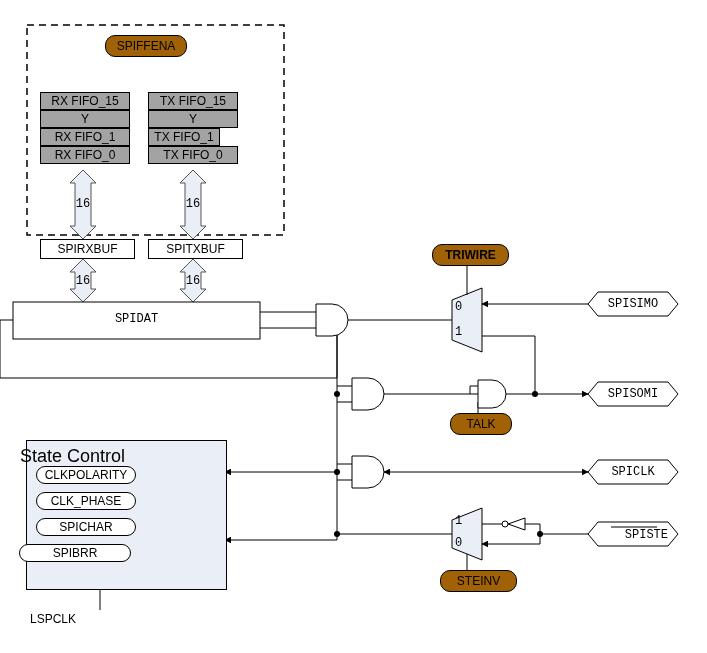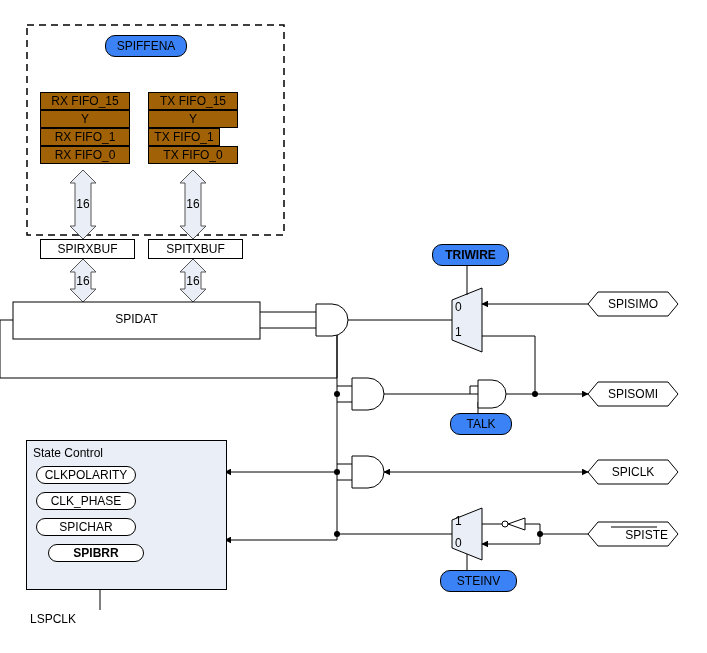--- a/index.html
+++ b/index.html
@@ -12,27 +12,27 @@
     position: relative;
     width: 707px;
     height: 653px;
     background: #fff;
   }
   .abs { position: absolute; }
   .pill {
     border: 1px solid #000;
     border-radius: 10px;
     padding: 2px 10px;
-    background: #3b82f6;
+    background: #a16207;
     text-align: center;
     line-height: 16px;
   }
   .cell {
     border: 1px solid #000;
-    background: #a16207;
+    background: #a3a3a3;
     text-align: center;
     line-height: 16px;
     height: 18px;
     box-sizing: border-box;
   }
   .wbox {
     border: 1px solid #000;
     background: #fff;
     text-align: center;
     line-height: 18px;
@@ -45,21 +45,21 @@
   }
   .statepill {
     border: 1px solid #000;
     border-radius: 9px;
     background: #fff;
     text-align: center;
     line-height: 16px;
     height: 18px;
     box-sizing: border-box;
   }
-  .txt { text-align: center; }
+  .txt { text-align: center; font-family: Liberation Mono, monospace; }
   svg { position:absolute; left:0; top:0; }
 </style>
 </head>
 <body>
 
 <div class="stage">
 
 <svg width="707" height="653">
   <defs>
     <marker id="arr" viewBox="0 0 10 10" refX="9" refY="5" markerWidth="7" markerHeight="7" orient="auto-start-reverse">
@@ -188,25 +188,25 @@
 <div class="abs txt" style="left:455px; top:325px;">1</div>
 
 <div class="abs pill" style="left:450px; top:413px; width:40px;">TALK</div>
 
 <div class="abs pill" style="left:440px; top:570px; width:55px;">STEINV</div>
 
 <div class="abs txt" style="left:455px; top:514px;">1</div>
 <div class="abs txt" style="left:455px; top:536px;">0</div>
 
 <div class="abs statebox" style="left:26px; top:440px; width:199px; height:148px;"></div>
-<div class="abs" style="left:33px; top:446px; font-size:12px;">State Control</div>
+<div class="abs" style="left:20px; top:446px; font-size:18px;">State Control</div>
 <div class="abs statepill" style="left:36px; top:466px; width:100px;">CLKPOLARITY</div>
 <div class="abs statepill" style="left:36px; top:492px; width:100px;">CLK_PHASE</div>
 <div class="abs statepill" style="left:36px; top:518px; width:100px;">SPICHAR</div>
-<div class="abs statepill" style="left:48px; top:544px; width:96px;font-weight:bold;">SPIBRR</div>
+<div class="abs statepill" style="left:19px; top:544px; width:112px;">SPIBRR</div>
 
 <div class="abs" style="left:30px; top:612px;">LSPCLK</div>
 
 <div class="abs txt" style="left:598px; top:297px; width:70px;">SPISIMO</div>
 <div class="abs txt" style="left:598px; top:387px; width:70px;">SPISOMI</div>
 <div class="abs txt" style="left:598px; top:465px; width:70px;">SPICLK</div>
 <div class="abs txt" style="left:598px; top:528px; width:70px;text-align:right;">SPISTE</div>
 
 </div>
 

